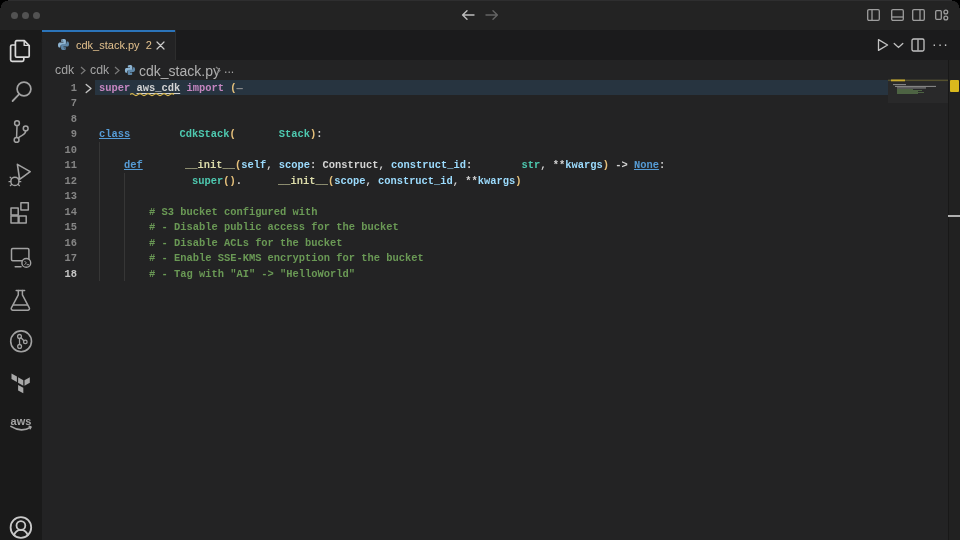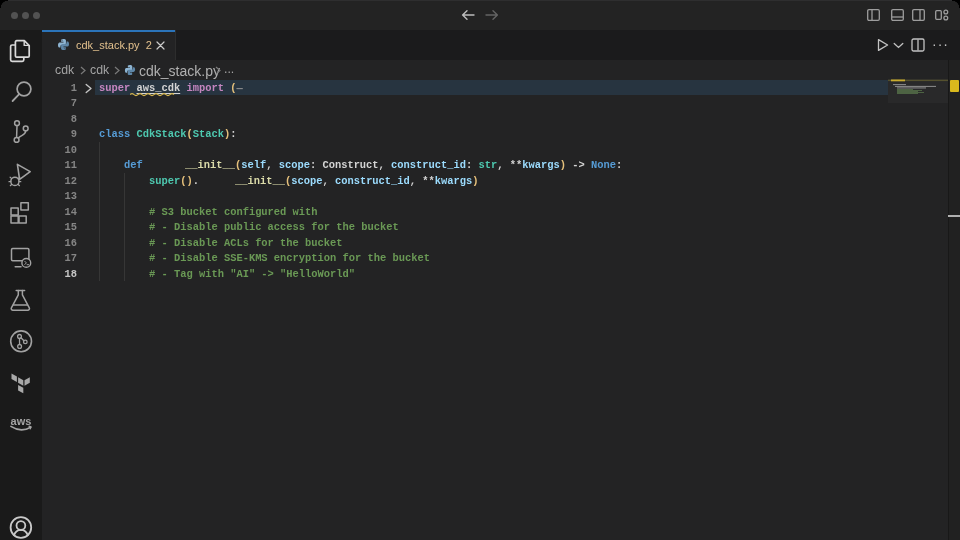--- a/index.html
+++ b/index.html
@@ -1,20 +1,20 @@
 <!DOCTYPE html>
 <html><head>
 <meta charset="utf-8">
 <style>
   * { margin:0; padding:0; box-sizing:border-box; -webkit-font-smoothing:antialiased; }
   html,body { width:960px; height:540px; background:#232324; overflow:hidden; }
   body { position:relative; font-family:"Liberation Sans", sans-serif; transform:translateZ(0); }
   .abs { position:absolute; }
   pre { font-family:"Liberation Mono", monospace; font-size:10.42px; line-height:15.5px; font-weight:bold; opacity:0.999; }
-  .kw { color:#C586C0; } .kb { color:#569CD6; } .cl { color:#4EC9B0; }
+  .kw { color:#C586C0; } .kb { color:#569CD6;text-decoration:underline; } .cl { color:#4EC9B0;margin-left:43px; }
   .fn { color:#DCDCAA;margin-left:36px; } .pr { color:#9CDCFE; } .tx { color:#D4D4D4; }
   .cm { color:#6A9955;margin-top:40px; } .au { color:#E5C07B; } .fold { color:#8a8a8a; }
 </style>
 </head>
 <body>
 
 <div class="abs" style="left:0;top:0;width:960px;height:30px;background:#232323;"></div>
 <div class="abs" style="left:0;top:0;width:960px;height:1px;background:#2e2e2f;"></div>
 
 <div class="abs" style="left:11px;top:11.5px;width:7px;height:7px;border-radius:50%;background:#525252;"></div>
@@ -120,21 +120,21 @@
 
 
 <span class="kb">class</span> <span class="cl">CdkStack</span><span class="au">(</span><span class="cl">Stack</span><span class="au">)</span><span class="tx">:</span>
 
     <span class="kb">def</span> <span class="fn">__init__</span><span class="au">(</span><span class="pr">self</span><span class="tx">, </span><span class="pr">scope</span><span class="tx">: </span><span class="tx">Construct</span><span class="tx">, </span><span class="pr">construct_id</span><span class="tx">: </span><span class="cl">str</span><span class="tx">, **</span><span class="pr">kwargs</span><span class="au">)</span><span class="tx"> -&gt; </span><span class="kb">None</span><span class="tx">:</span>
         <span class="cl">super</span><span class="au">()</span><span class="tx">.</span><span class="fn">__init__</span><span class="au">(</span><span class="pr">scope</span><span class="tx">, </span><span class="pr">construct_id</span><span class="tx">, **</span><span class="pr">kwargs</span><span class="au">)</span>
 
         <span class="cm"># S3 bucket configured with</span>
         <span class="cm"># - Disable public access for the bucket</span>
         <span class="cm"># - Disable ACLs for the bucket</span>
-        <span class="cm"># - Disable SSE-KMS encryption for the bucket</span>
+        <span class="cm"># - Enable SSE-KMS encryption for the bucket</span>
         <span class="cm"># - Tag with "AI" -&gt; "HelloWorld"</span></pre>
 
 <svg class="abs" style="left:130px;top:91.5px;" width="45" height="5" viewBox="0 0 45 5">
     <path d="M0 2.6 Q2 0.7 4 2.6 T8 2.6 T12 2.6 T16 2.6 T20 2.6 T24 2.6 T28 2.6 T32 2.6 T36 2.6 T40 2.6 T44 2.6" stroke="#d3b24a" stroke-width="1.1" fill="none"></path>
   </svg>
 
 <svg class="abs" style="left:888px;top:79px;" width="60" height="26" viewBox="0 0 60 26">
   <rect x="0" y="0" width="60" height="24" fill="#ffffff" opacity="0.03"></rect>
   <rect x="0" y="0.7" width="60" height="1.4" fill="#55512e"></rect>
   <rect x="3" y="0.5" width="14" height="1.8" fill="#c9ab2f"></rect>

